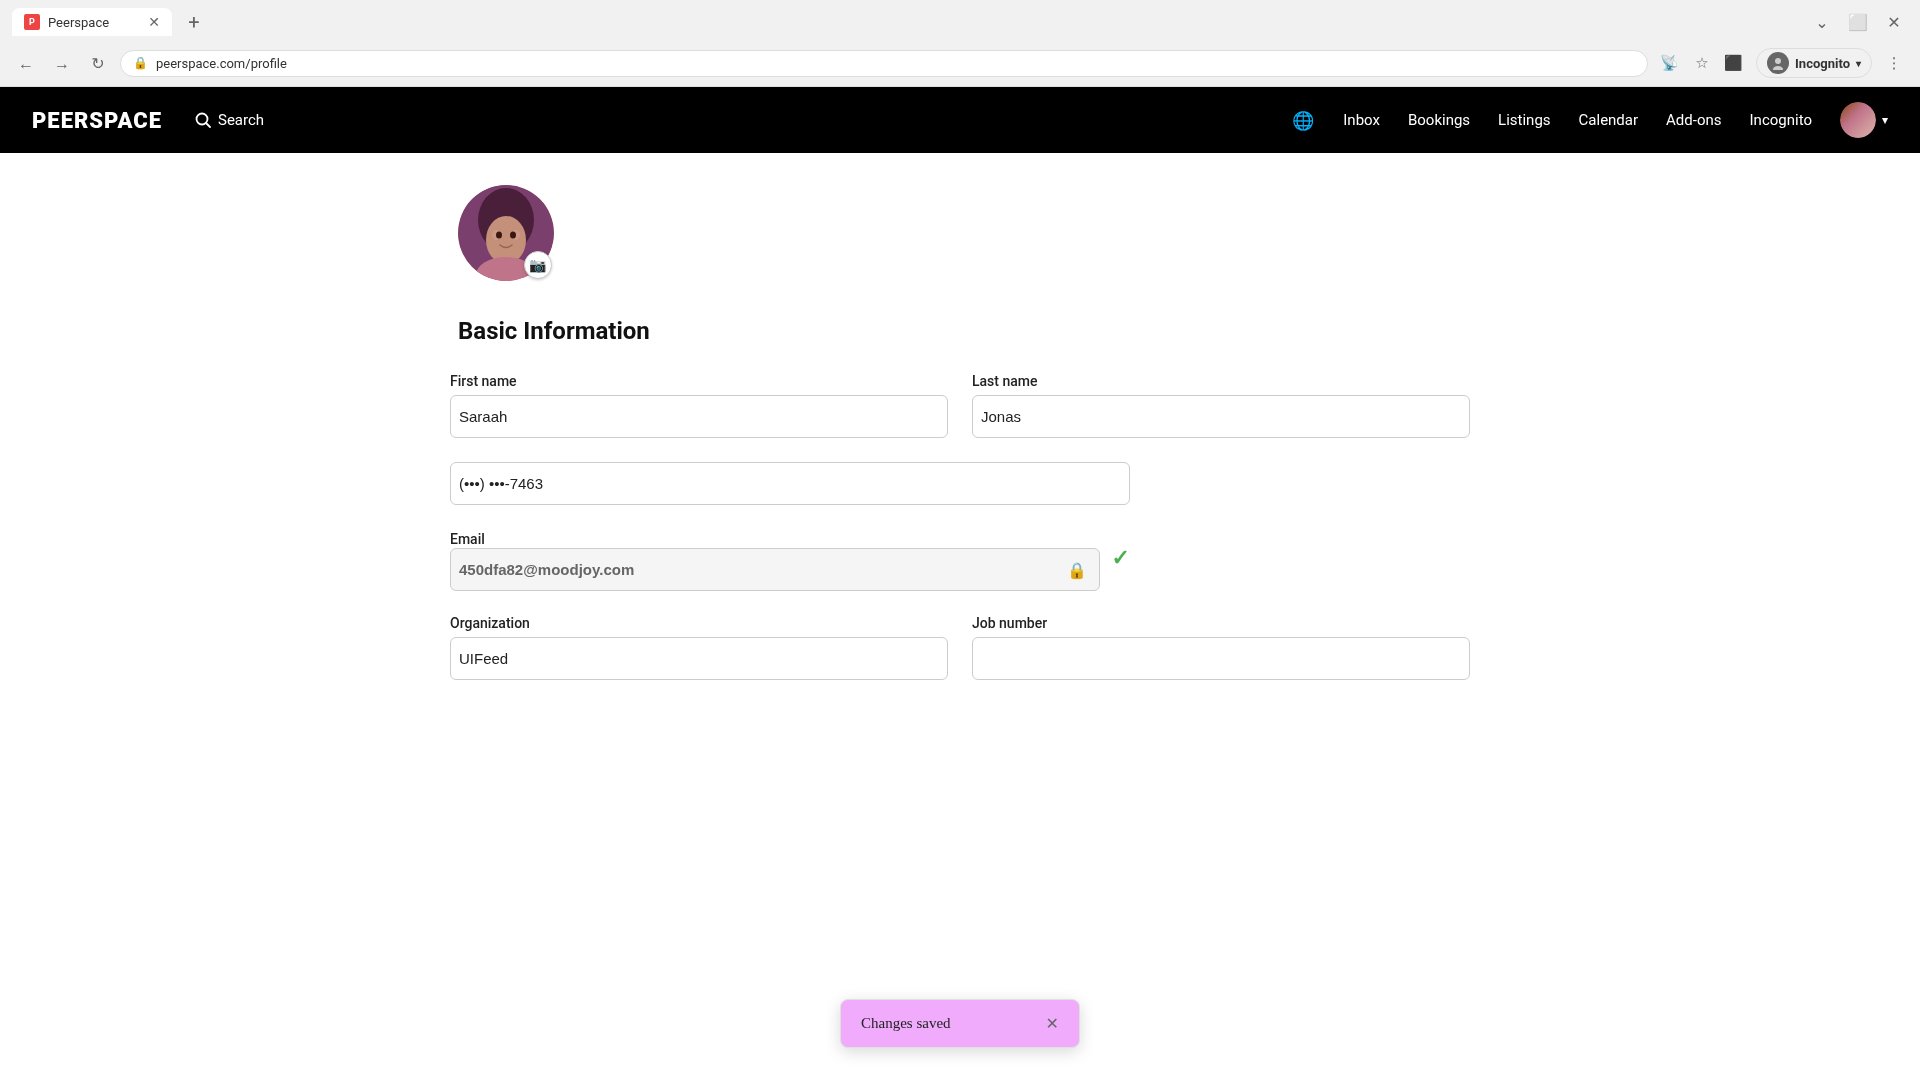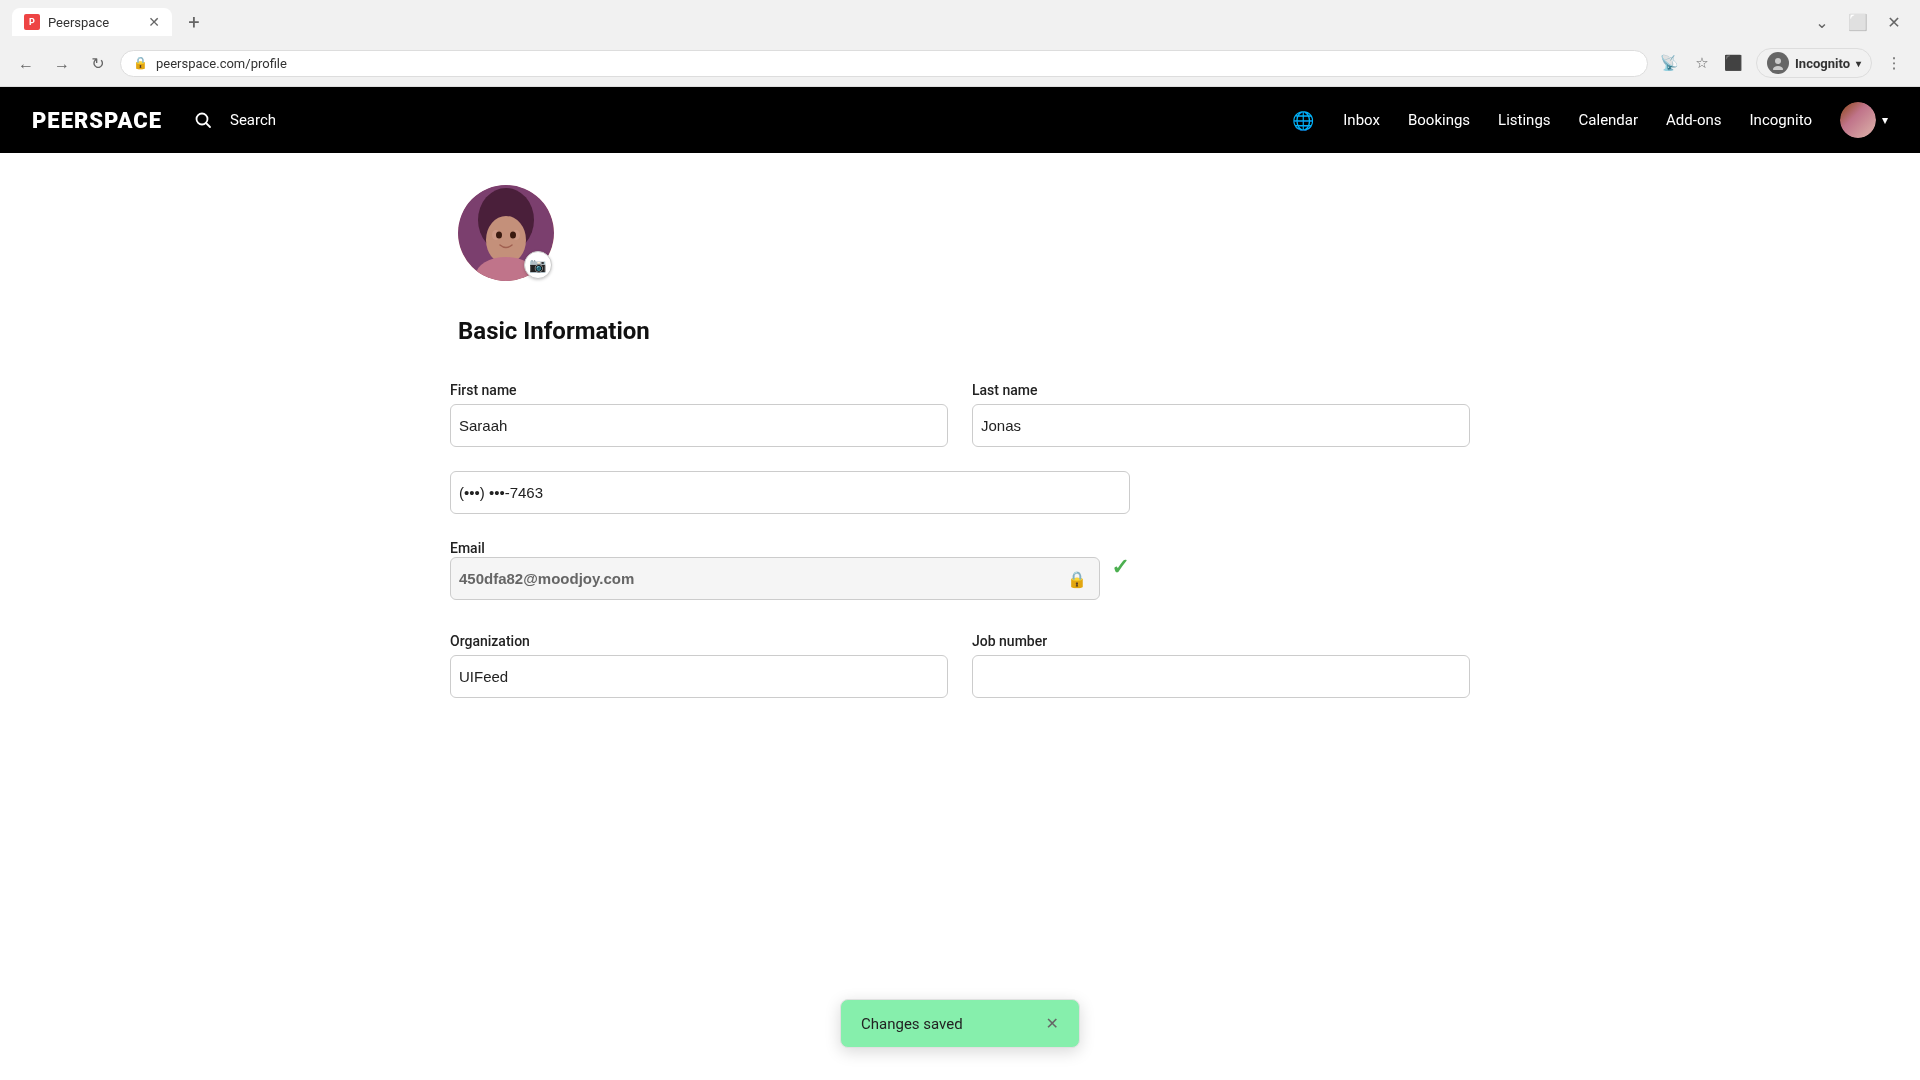--- a/index.html
+++ b/index.html
@@ -157,21 +157,21 @@
       color: #fff;
       font-size: 22px;
       font-weight: 900;
       letter-spacing: 1px;
       margin-right: 32px;
       text-transform: uppercase;
     }
     .nav-search {
       display: flex;
       align-items: center;
-      gap: 18px;
+      gap: 6px;
       color: #fff;
       font-size: 15px;
       cursor: pointer;
     }
     .nav-links {
       margin-left: auto;
       display: flex;
       align-items: center;
       gap: 28px;
     }
@@ -264,21 +264,20 @@
     .form-group {
       display: flex;
       flex-direction: column;
       flex: 1;
     }
     .form-label {
       font-size: 14px;
       font-weight: 500;
       color: #222;
       margin-bottom: 6px;
-      margin-top: 9px;
     }
     .form-input {
       border: 1px solid #ccc;
       border-radius: 6px;
       padding: 12px 8px;
       font-size: 15px;
       color: #222;
       outline: none;
       width: 100%;
       background: #fff;
@@ -309,31 +308,32 @@
 
     
     .toast-container {
       position: fixed;
       bottom: 32px;
       left: 50%;
       transform: translateX(-50%);
       z-index: 9999;
     }
     .toast {
-      background: #86efac;
+      background: #f0abfc;
       border: 1px solid #e0e0e0;
       border-radius: 8px;
       padding: 14px 20px;
       display: flex;
       align-items: center;
       gap: 28px;
       font-size: 15px;
       color: #222;
       box-shadow: 0 4px 16px rgba(0,0,0,0.15);
       min-width: 240px;
+      font-family: Liberation Serif, serif;
     }
     .toast-close {
       margin-left: auto;
       cursor: pointer;
       font-size: 16px;
       color: #666;
     }
   </style>
 </head>
 <body>

